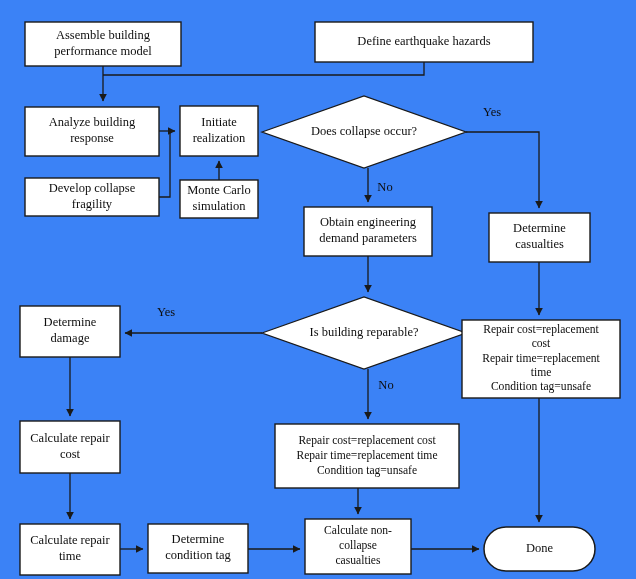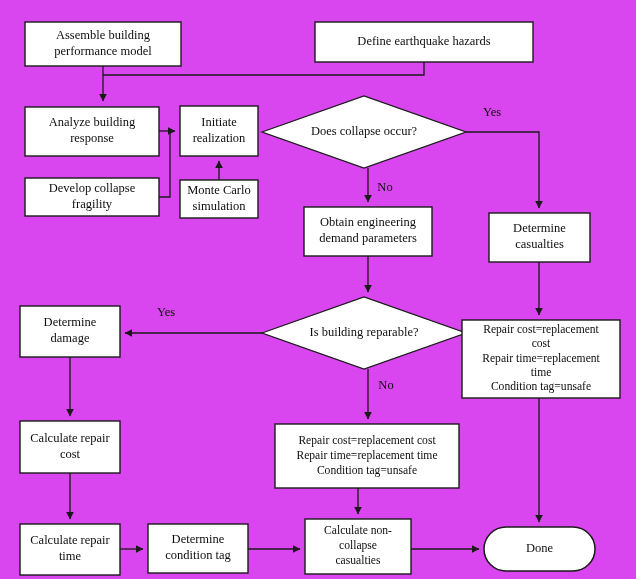--- a/index.html
+++ b/index.html
@@ -10,21 +10,21 @@
   body {
     width: 636px;
     height: 579px;
     font-family: "Liberation Serif", "DejaVu Serif", serif;
     overflow: hidden;
   }
   #flow-root {
     position: relative;
     width: 636px;
     height: 579px;
-    background: #d946ef;
+    background: #3b82f6;
   }
   svg#flow-svg {
     position: absolute;
     left: 0;
     top: 0;
     width: 636px;
     height: 579px;
     display: block;
   }
   .node-box {

